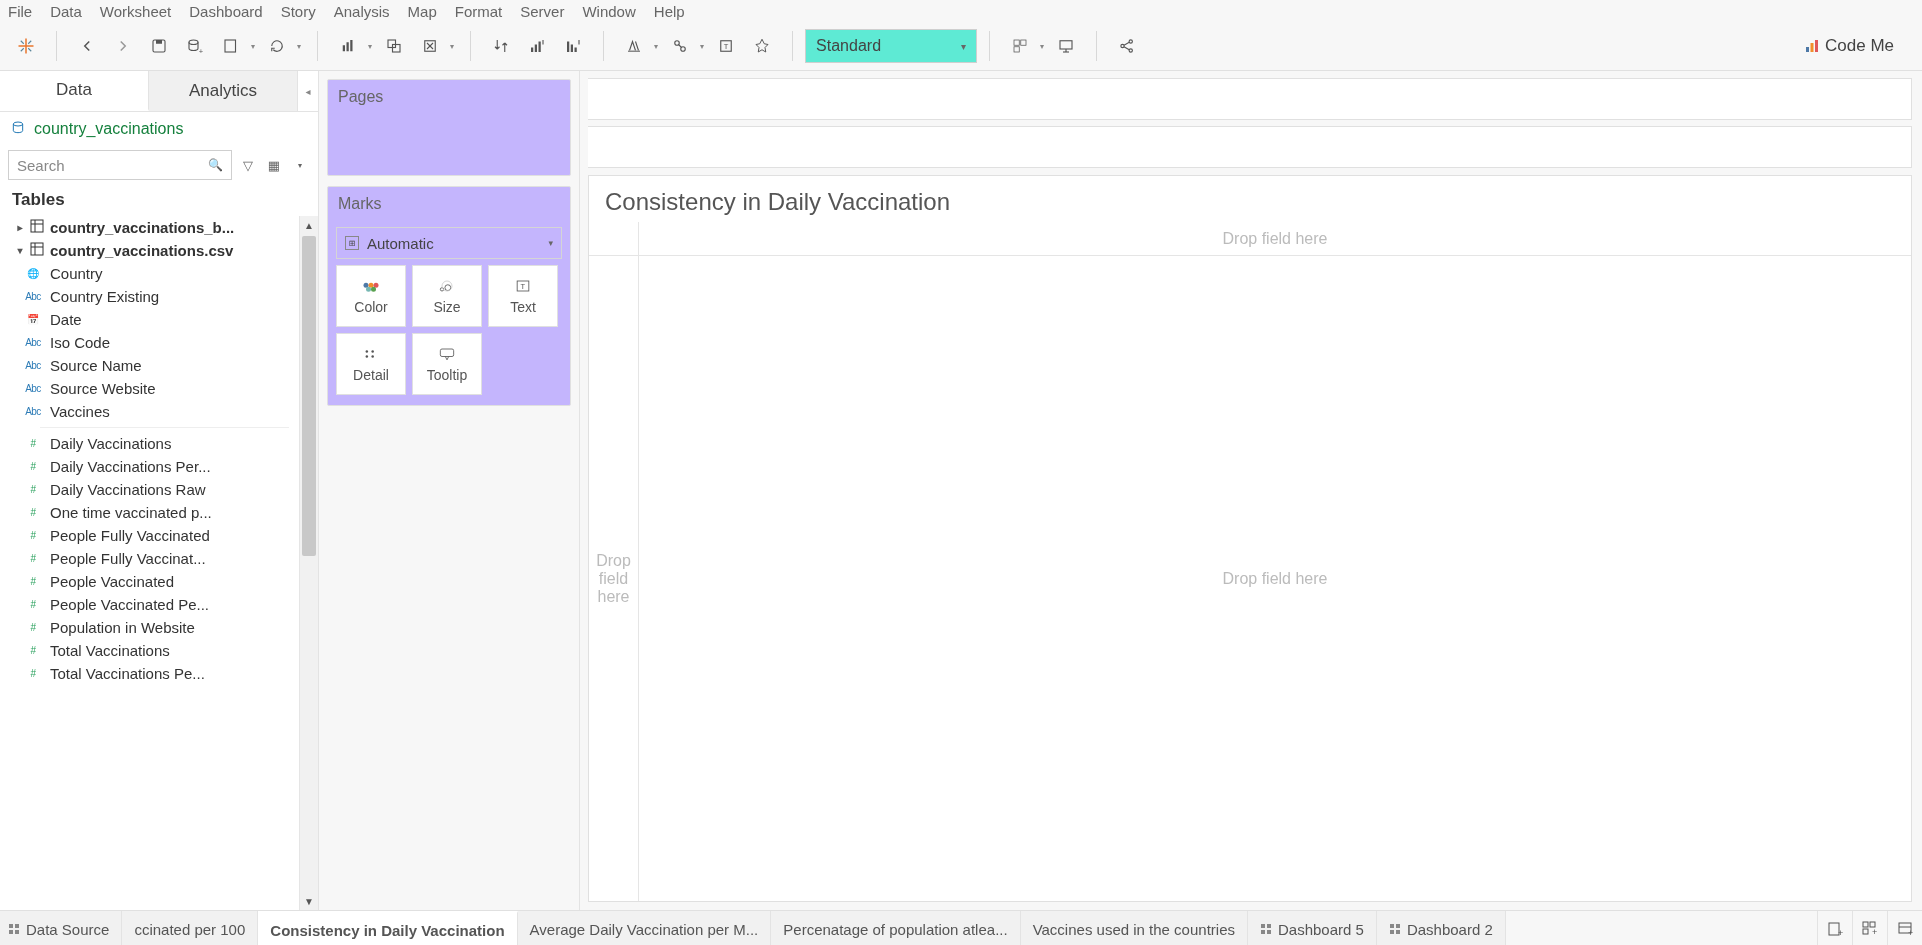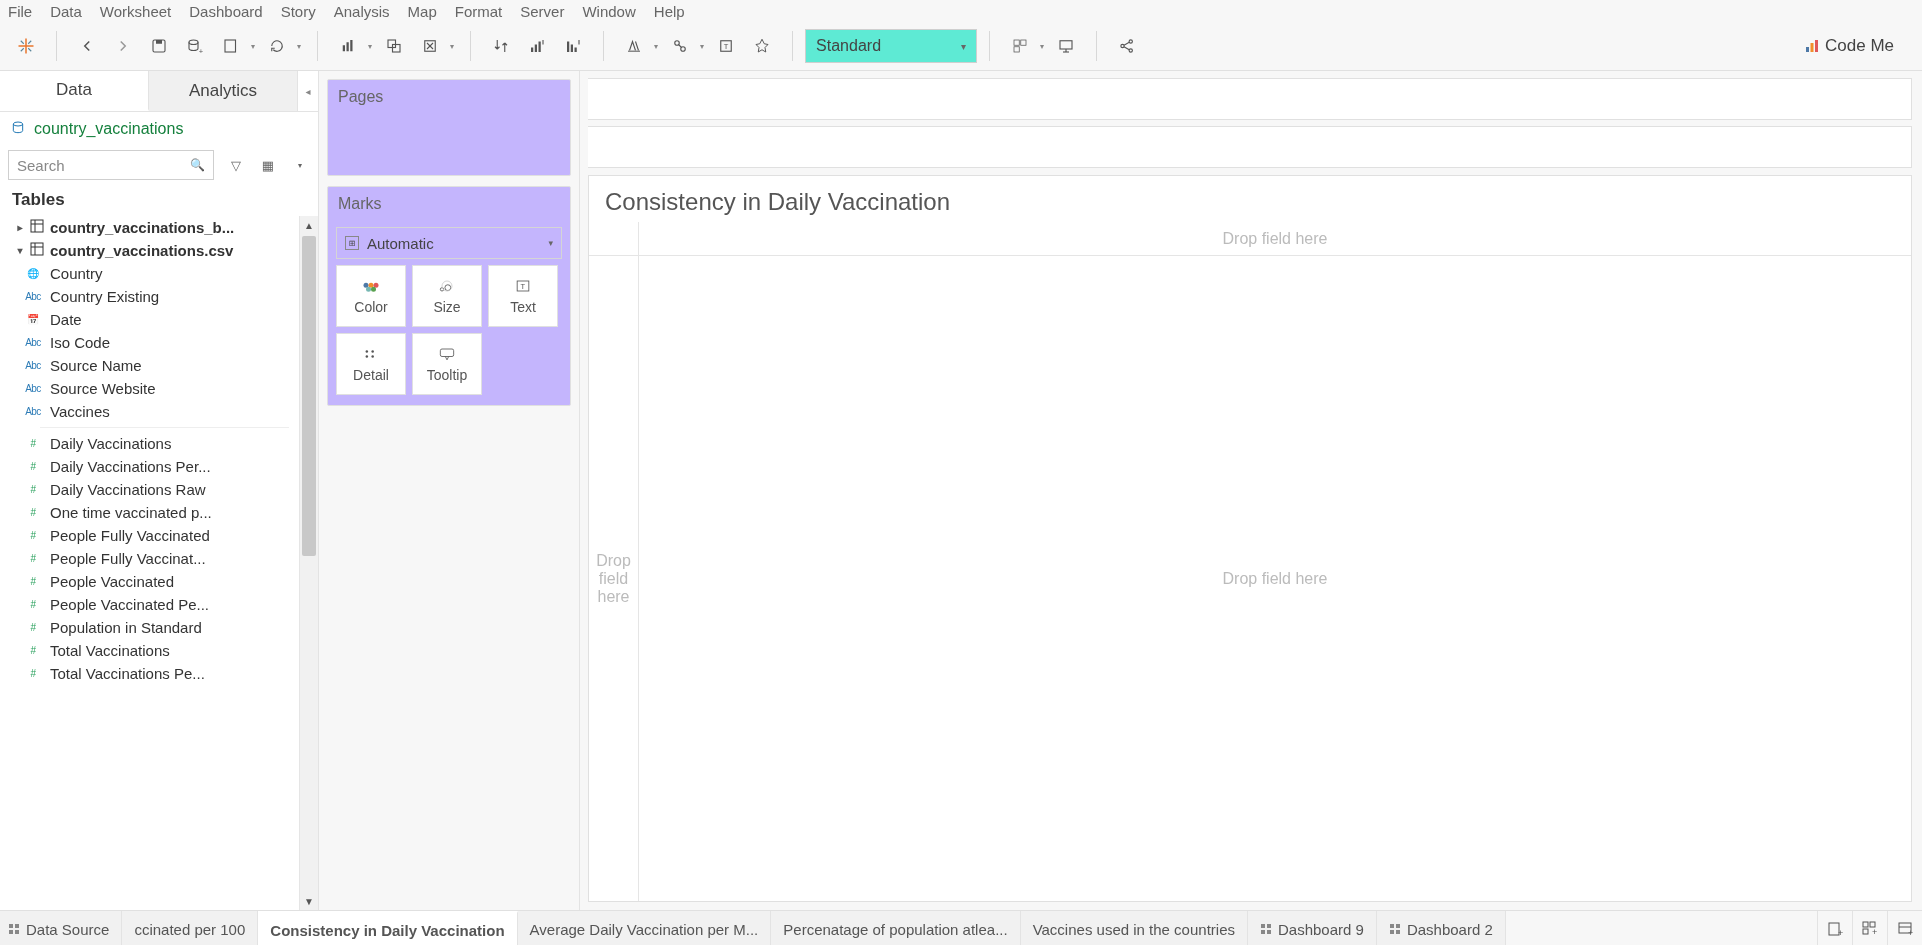--- a/index.html
+++ b/index.html
@@ -136,21 +136,21 @@
     align-items:flex-start;
     padding: 8px 10px;
     font-size: 16px;
     color:#15803d;
   }
   .ds-row svg { width:16px; height:16px; margin-right:8px; color:#1f77b4; }
 
   .search-row {
     display:flex; align-items:center;
     padding: 4px 8px;
-    gap: 12px;
+    gap: 6px;
   }
   .search-box {
     flex:1;
     border:1px solid #cfcfcf;
     height: 28px;
     display:flex;
     align-items:center;
     padding: 0 8px;
     color:#888;
     font-size:15px;
@@ -689,21 +689,21 @@
           <div class="field-row indent1">
             <span class="type-ic measure">#</span>
             <span>People Vaccinated</span>
           </div>
           <div class="field-row indent1">
             <span class="type-ic measure">#</span>
             <span>People Vaccinated Pe...</span>
           </div>
           <div class="field-row indent1">
             <span class="type-ic measure">#</span>
-            <span>Population in Standard</span>
+            <span>Population in Website</span>
           </div>
           <div class="field-row indent1">
             <span class="type-ic measure">#</span>
             <span>Total Vaccinations</span>
           </div>
           <div class="field-row indent1">
             <span class="type-ic measure">#</span>
             <span>Total Vaccinations Pe...</span>
           </div>
         </div>
@@ -813,21 +813,21 @@
         <span>Percenatage of population atlea...</span>
       </div><div class="btab">
         <span>Vaccines used in the countries</span>
       </div><div class="btab">
         <svg viewBox="0 0 12 12">
           <rect x="1" y="1" width="4" height="4" fill="#888"></rect>
           <rect x="7" y="1" width="4" height="4" fill="#888"></rect>
           <rect x="1" y="7" width="4" height="4" fill="#888"></rect>
           <rect x="7" y="7" width="4" height="4" fill="#888"></rect>
         </svg>
-        <span>Dashboard 9</span>
+        <span>Dashboard 5</span>
       </div><div class="btab">
         <svg viewBox="0 0 12 12">
           <rect x="1" y="1" width="4" height="4" fill="#888"></rect>
           <rect x="7" y="1" width="4" height="4" fill="#888"></rect>
           <rect x="1" y="7" width="4" height="4" fill="#888"></rect>
           <rect x="7" y="7" width="4" height="4" fill="#888"></rect>
         </svg>
         <span>Dashboard 2</span>
       </div></div>
   <div class="bottom-icons">

